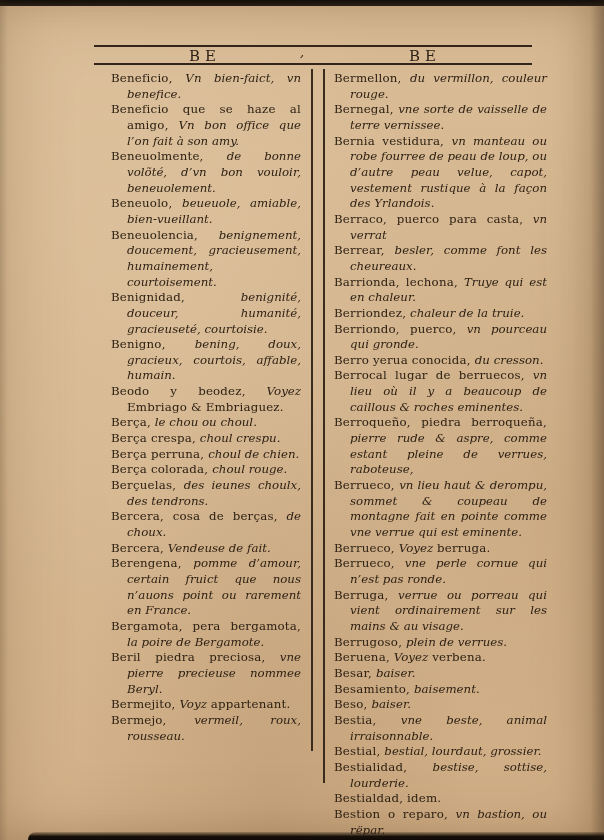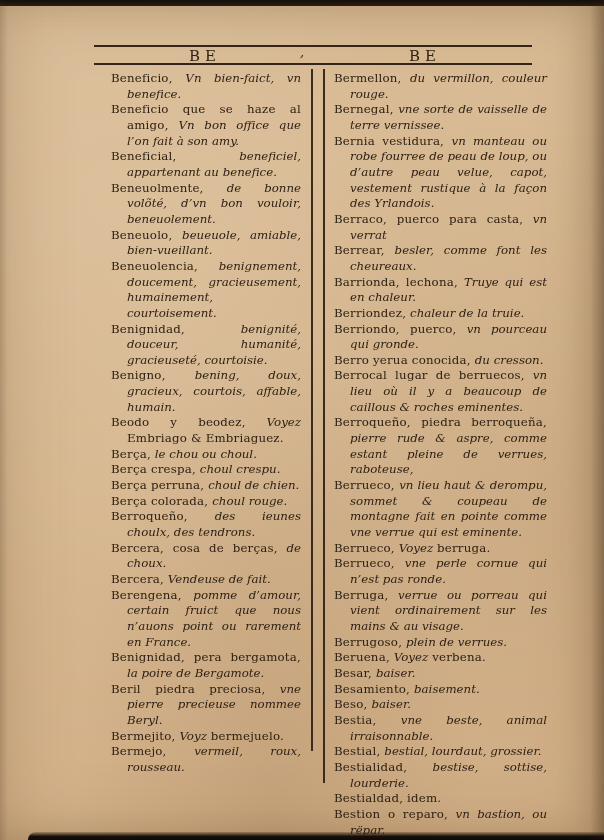--- a/index.html
+++ b/index.html
@@ -68,38 +68,37 @@
   <div class="running-head head-right">BE</div>
   <div class="center-mark">,</div>
   <div class="rule rule-mid"></div>
 
   <div class="divider div-a"></div>
   <div class="divider div-b"></div>
 
   <div class="col col-left" id="col-left">
       <div class="entry"><span class="head">Beneficio, </span><span class="gloss">Vn bien-faict, vn benefice.</span></div>
       <div class="entry"><span class="head">Beneficio que se haze al amigo, </span><span class="gloss">Vn bon office que l’on fait à son amy.</span></div>
-      <div class="entry"><span class="head">Beneficial, </span><span class="gloss">beneficiel, appartenant au benefice.</span></div>
       <div class="entry"><span class="head">Beneuolmente, </span><span class="gloss">de bonne volõté, d’vn bon vouloir, beneuolement.</span></div>
       <div class="entry"><span class="head">Beneuolo, </span><span class="gloss">beueuole, amiable, bien-vueillant.</span></div>
       <div class="entry"><span class="head">Beneuolencia, </span><span class="gloss">benignement, doucement, gracieusement, humainement, courtoisement.</span></div>
       <div class="entry"><span class="head">Benignidad, </span><span class="gloss">benignité, douceur, humanité, gracieuseté, courtoisie.</span></div>
       <div class="entry"><span class="head">Benigno, </span><span class="gloss">bening, doux, gracieux, courtois, affable, humain.</span></div>
       <div class="entry"><span class="head">Beodo y beodez, </span><span class="gloss">Voyez</span><span class="head"> Embriago &amp; Embriaguez.</span></div>
       <div class="entry"><span class="head">Berça, </span><span class="gloss">le chou ou choul.</span></div>
       <div class="entry"><span class="head">Berça crespa, </span><span class="gloss">choul crespu.</span></div>
       <div class="entry"><span class="head">Berça perruna, </span><span class="gloss">choul de chien.</span></div>
       <div class="entry"><span class="head">Berça colorada, </span><span class="gloss">choul rouge.</span></div>
-      <div class="entry"><span class="head">Berroqueño, </span><span class="gloss">des ieunes choulx, des tendrons.</span></div>
+      <div class="entry"><span class="head">Berçuelas, </span><span class="gloss">des ieunes choulx, des tendrons.</span></div>
       <div class="entry"><span class="head">Bercera, cosa de berças, </span><span class="gloss">de choux.</span></div>
       <div class="entry"><span class="head">Bercera, </span><span class="gloss">Vendeuse de fait.</span></div>
       <div class="entry"><span class="head">Berengena, </span><span class="gloss">pomme d’amour, certain fruict que nous n’auons point ou rarement en France.</span></div>
-      <div class="entry"><span class="head">Benignidad, pera bergamota, </span><span class="gloss">la poire de Bergamote.</span></div>
+      <div class="entry"><span class="head">Bergamota, pera bergamota, </span><span class="gloss">la poire de Bergamote.</span></div>
       <div class="entry"><span class="head">Beril piedra preciosa, </span><span class="gloss">vne pierre precieuse nommee Beryl.</span></div>
-      <div class="entry"><span class="head">Bermejito, </span><span class="gloss">Voyz</span><span class="head"> bermejuelo.</span></div>
+      <div class="entry"><span class="head">Bermejito, </span><span class="gloss">Voyz</span><span class="head"> appartenant.</span></div>
       <div class="entry"><span class="head">Bermejo, </span><span class="gloss">vermeil, roux, rousseau.</span></div>
     </div>
   <div class="col col-right" id="col-right">
       <div class="entry"><span class="head">Bermellon, </span><span class="gloss">du vermillon, couleur rouge.</span></div>
       <div class="entry"><span class="head">Bernegal, </span><span class="gloss">vne sorte de vaisselle de terre vernissee.</span></div>
       <div class="entry"><span class="head">Bernia vestidura, </span><span class="gloss">vn manteau ou robe fourree de peau de loup, ou d’autre peau velue, capot, vestement rustique à la façon des Yrlandois.</span></div>
       <div class="entry"><span class="head">Berraco, puerco para casta, </span><span class="gloss">vn verrat</span></div>
       <div class="entry"><span class="head">Berrear, </span><span class="gloss">besler, comme font les cheureaux.</span></div>
       <div class="entry"><span class="head">Barrionda, lechona, </span><span class="gloss">Truye qui est en chaleur.</span></div>
       <div class="entry"><span class="head">Berriondez, </span><span class="gloss">chaleur de la truie.</span></div>

